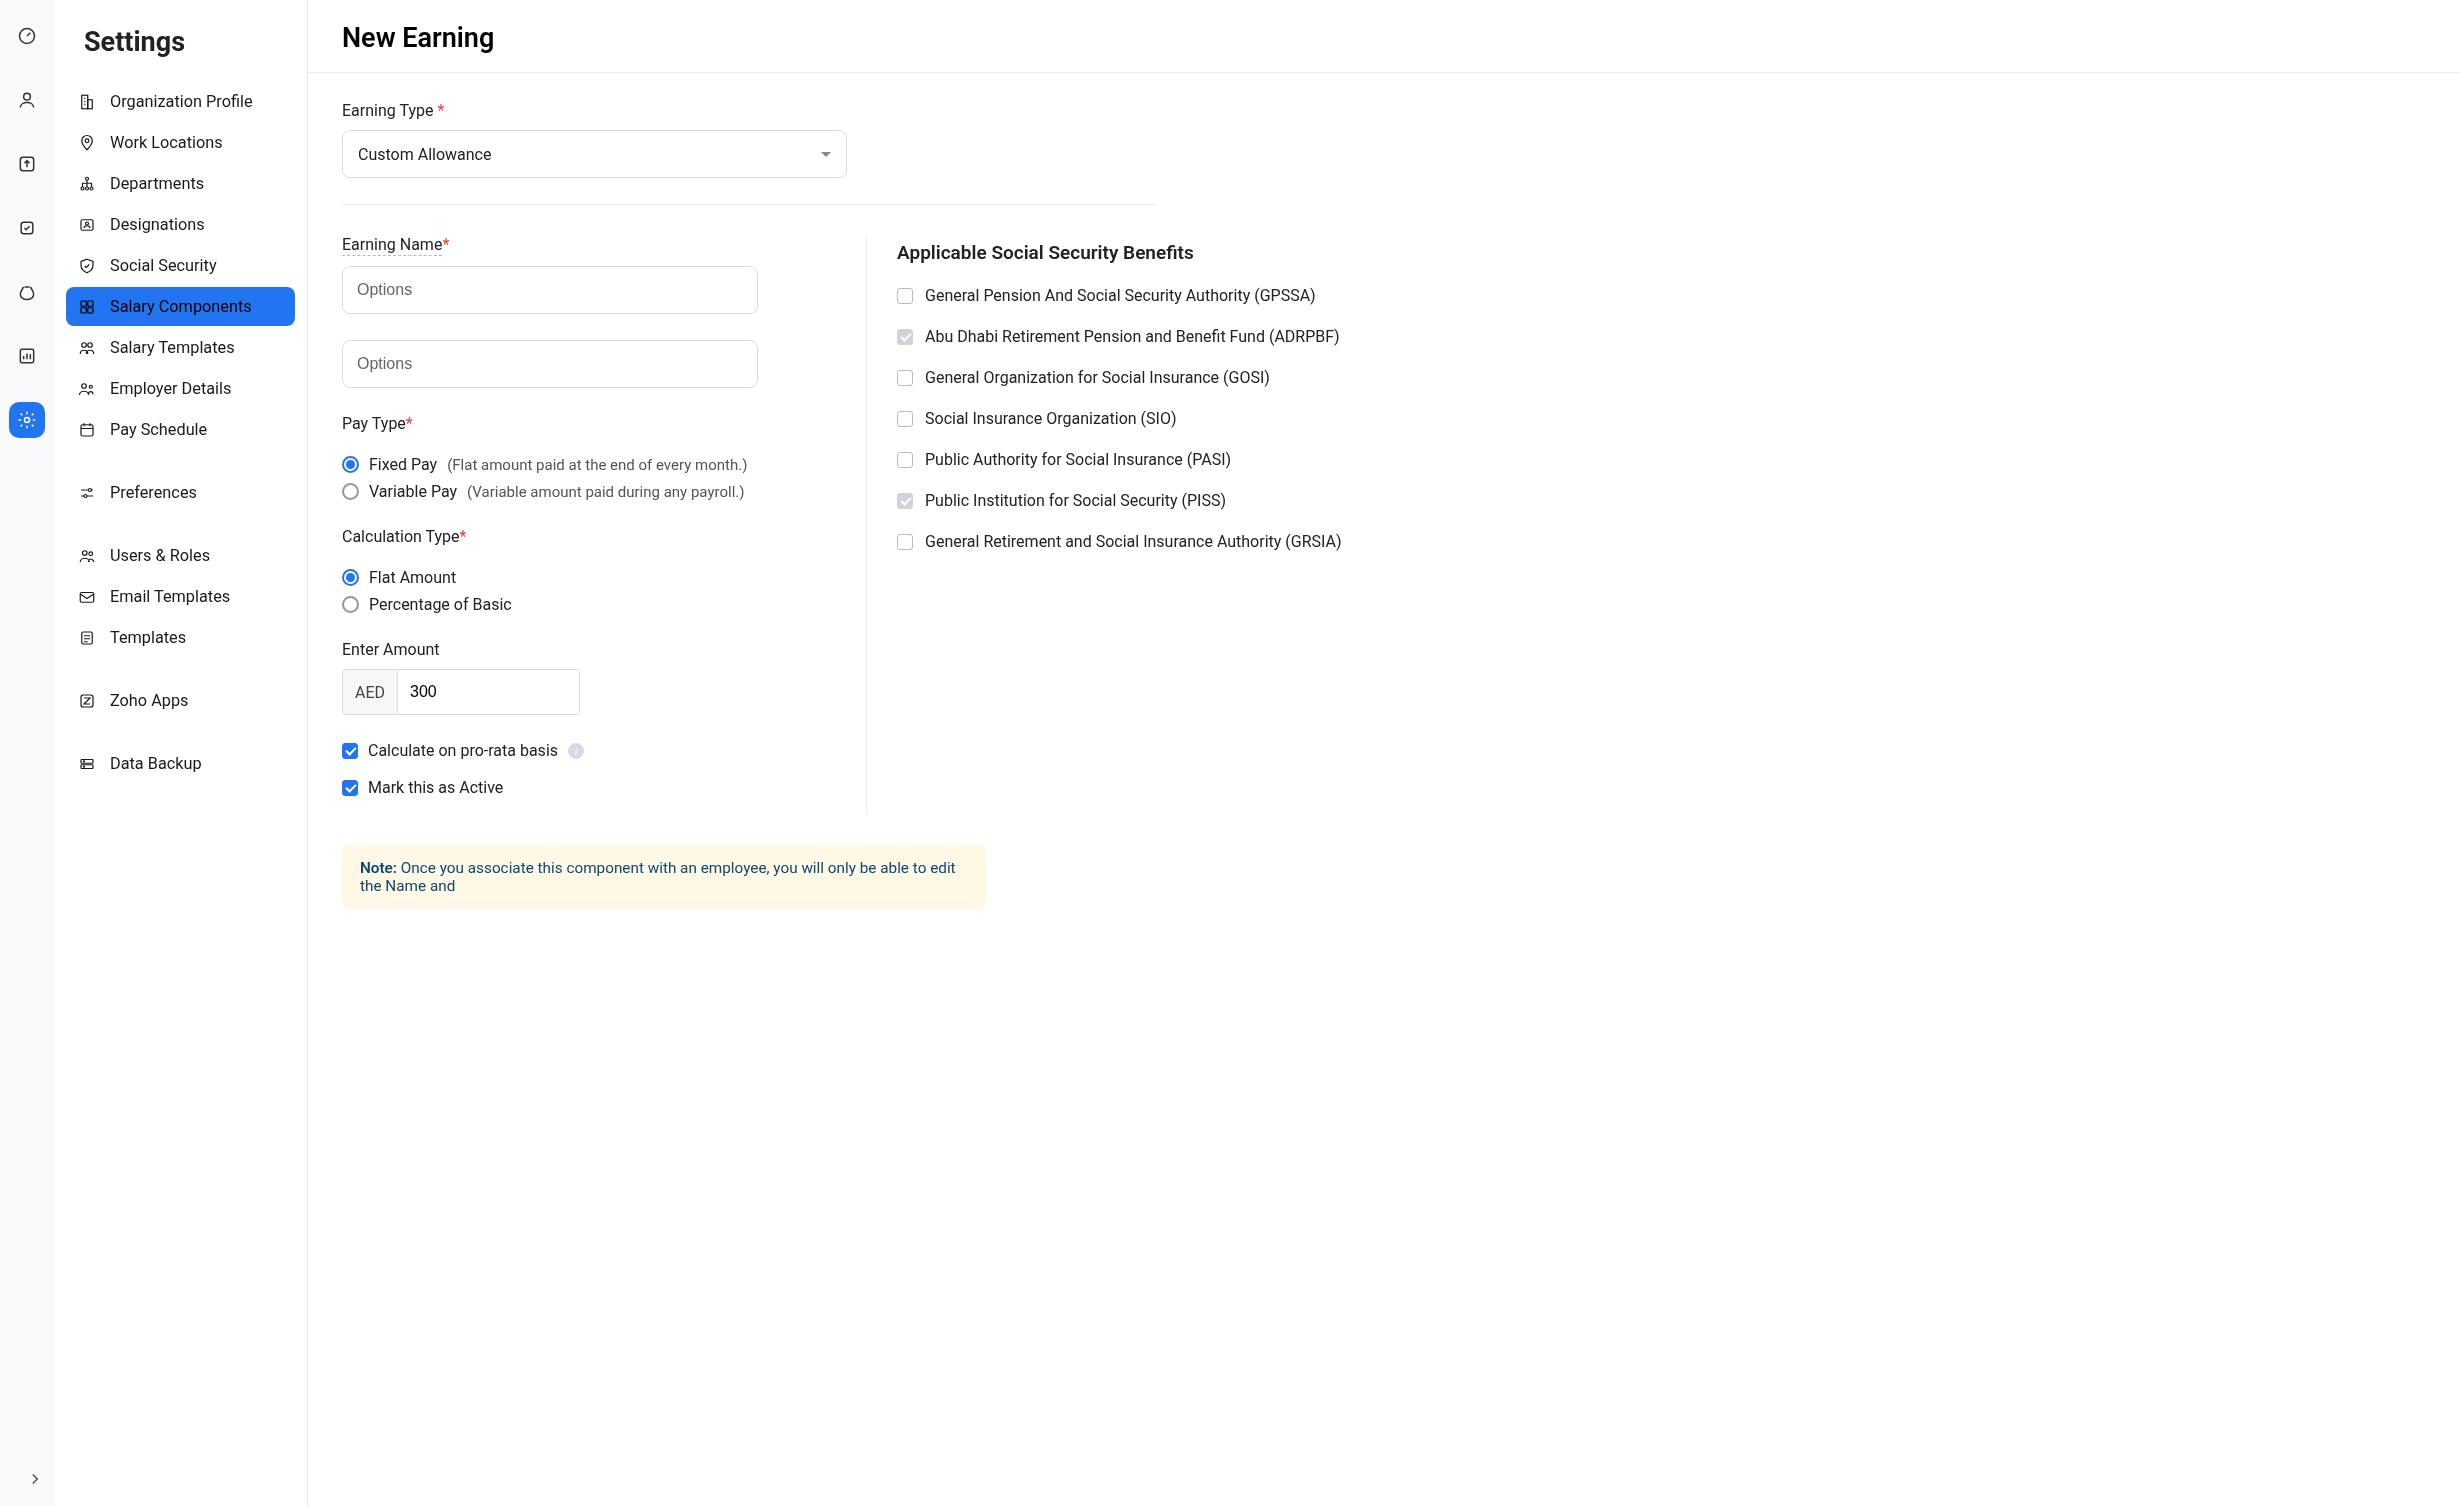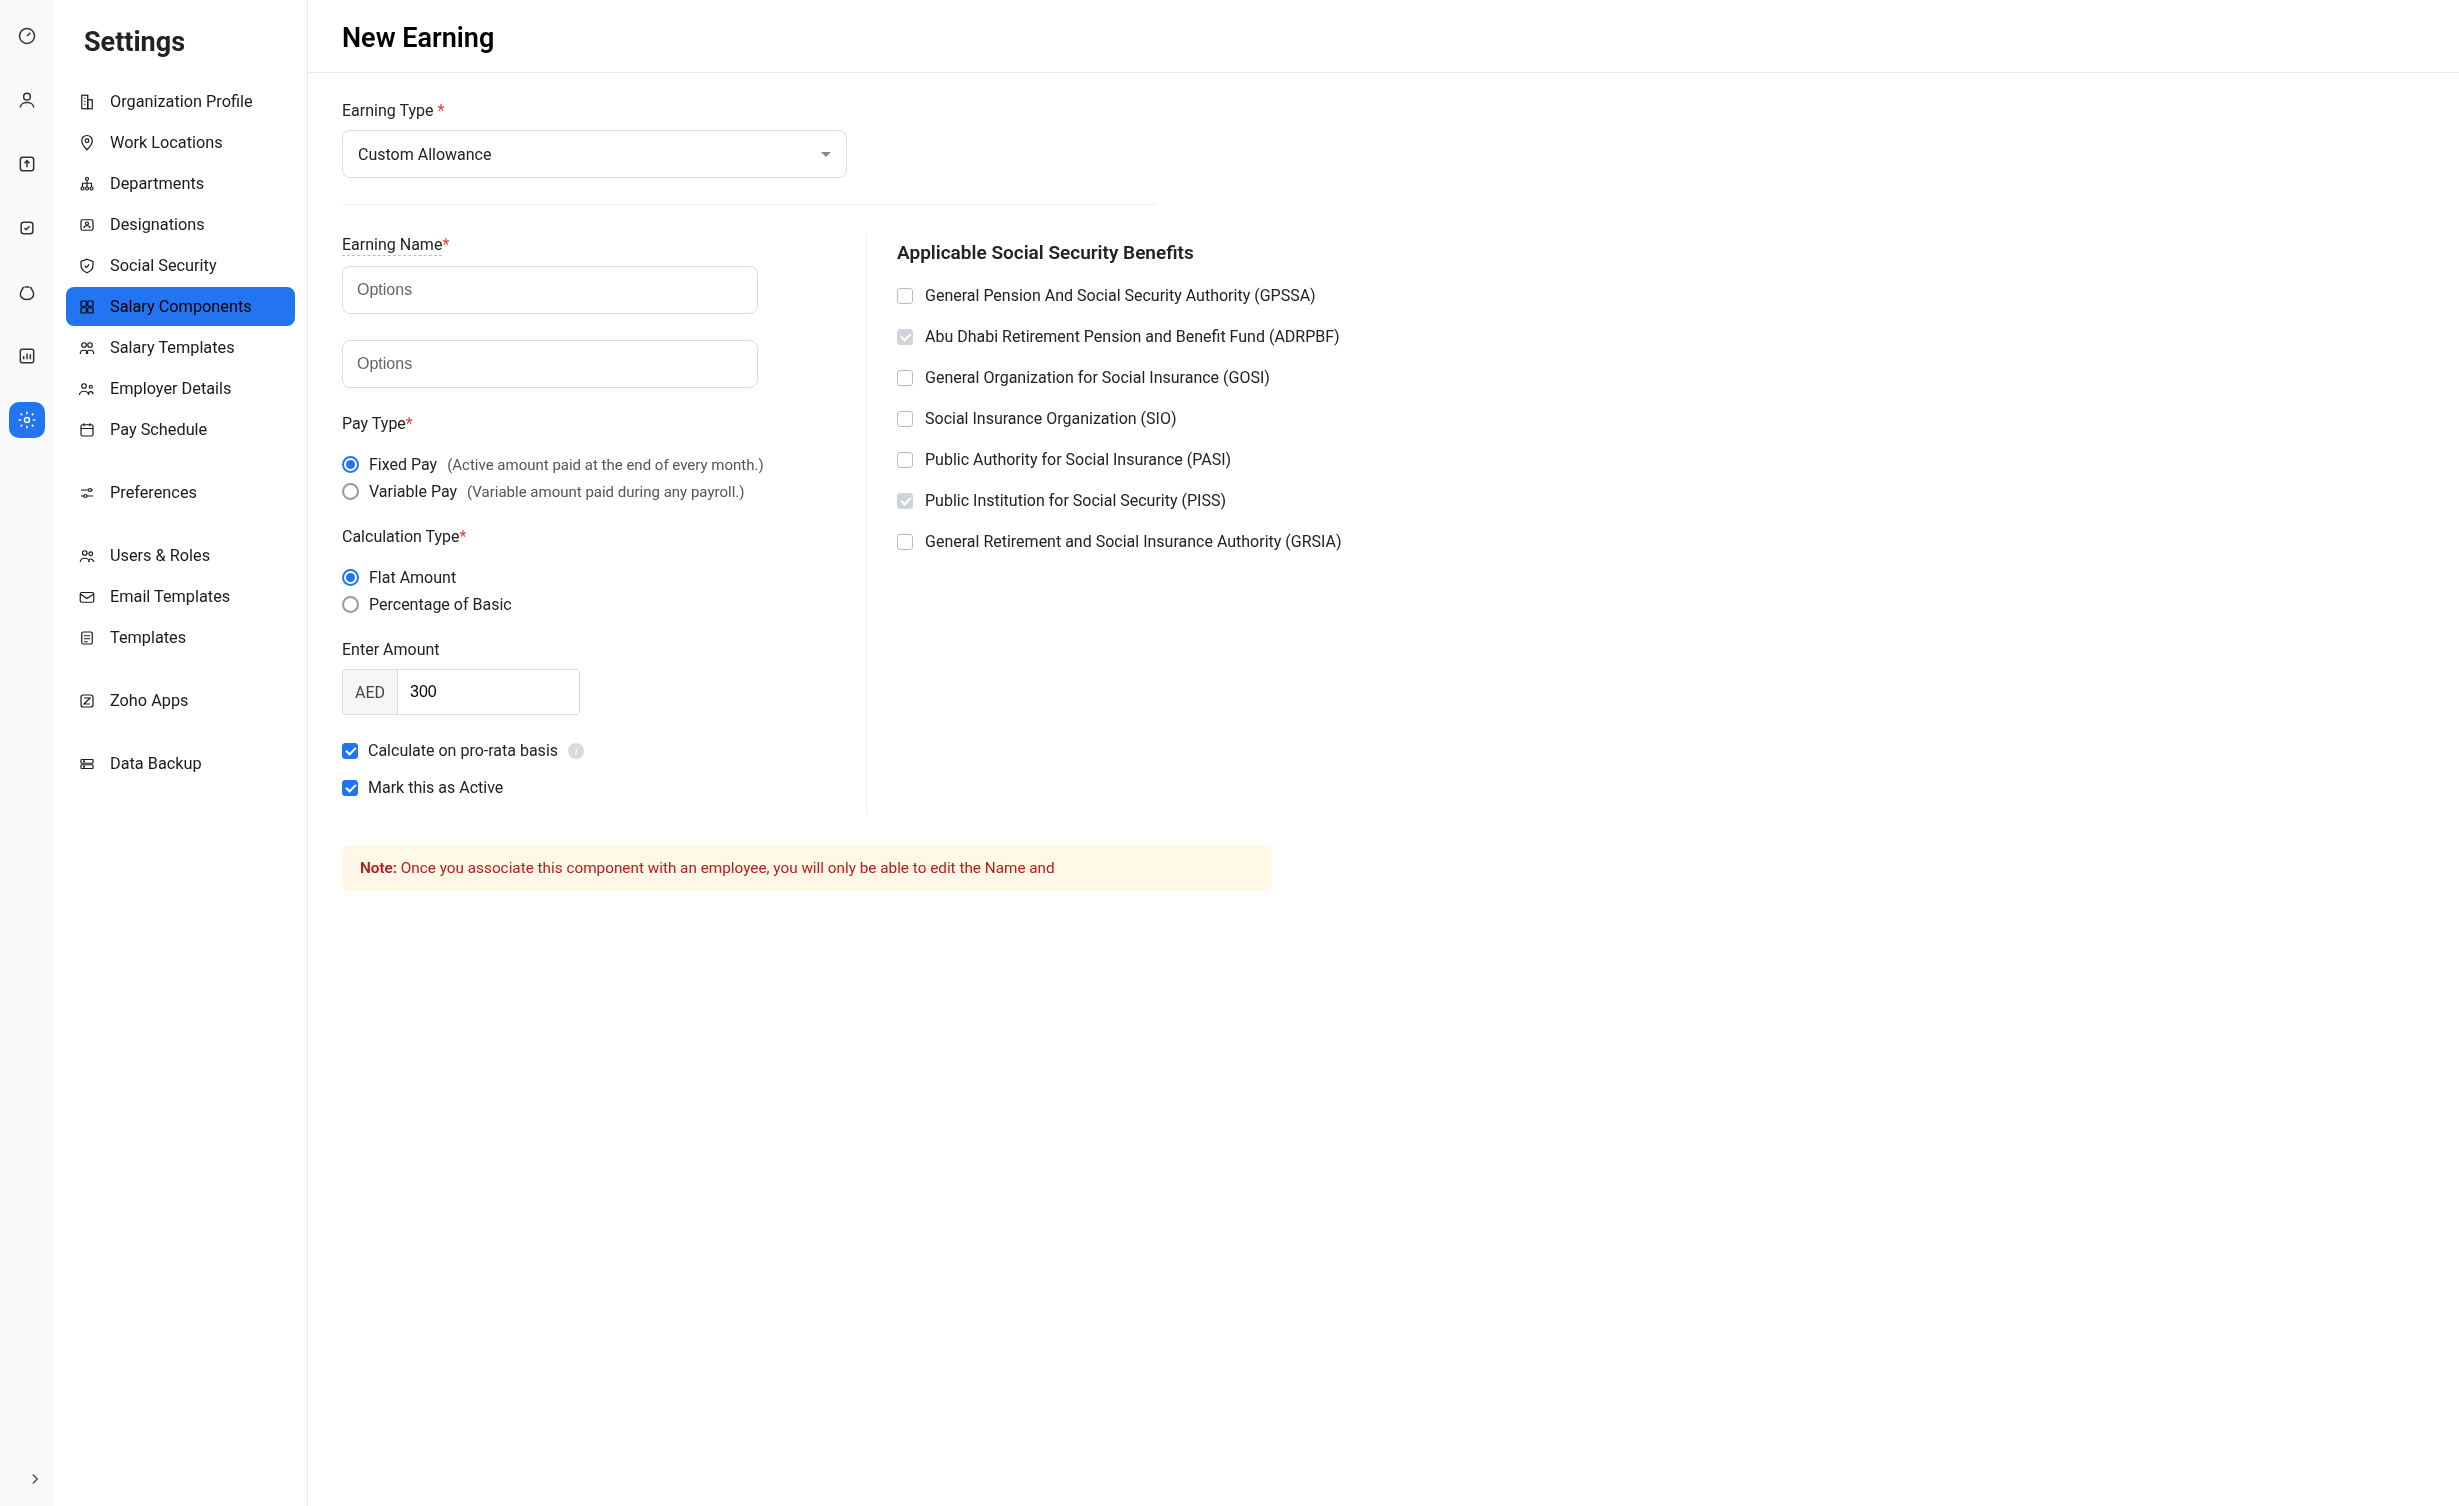--- a/index.html
+++ b/index.html
@@ -262,23 +262,23 @@
   gap: 12px;
   margin-bottom: 22px;
   cursor: pointer;
 }
 
 .note-box {
   background: #fff8e6;
   padding: 14px 18px;
   border-radius: 6px;
   margin-top: 30px;
-  width: 930px;
+  width: 644px;
   font-size: 15.3px;
-  color: #b91c1c;
+  color: #0c4a6e;
 }
 .note-box strong { font-weight: 600; }
 
 
 ::-webkit-scrollbar { width: 8px; }
 ::-webkit-scrollbar-thumb { background: #d6d9df; border-radius: 4px; }
 </style>
 </head>
 <body>
 
@@ -522,21 +522,21 @@
             <input class="text-input" placeholder="Options" style="">
           </div>
 
           <div class="form-row">
             <div style="margin-bottom:12px;margin-top:6px;">
               <span class="form-label">Pay Type</span><span class="req">*</span>
             </div>
             <div class="radio-row">
               <span class="radio checked"></span>
               <span class="radio-label">Fixed Pay</span>
-              <span class="radio-sub">(Active amount paid at the end of every month.)</span>
+              <span class="radio-sub">(Flat amount paid at the end of every month.)</span>
             </div>
             <div class="radio-row">
               <span class="radio"></span>
               <span class="radio-label">Variable Pay</span>
               <span class="radio-sub">(Variable amount paid during any payroll.)</span>
             </div>
           </div>
 
           <div class="form-row">
             <div style="margin-bottom:12px;">

